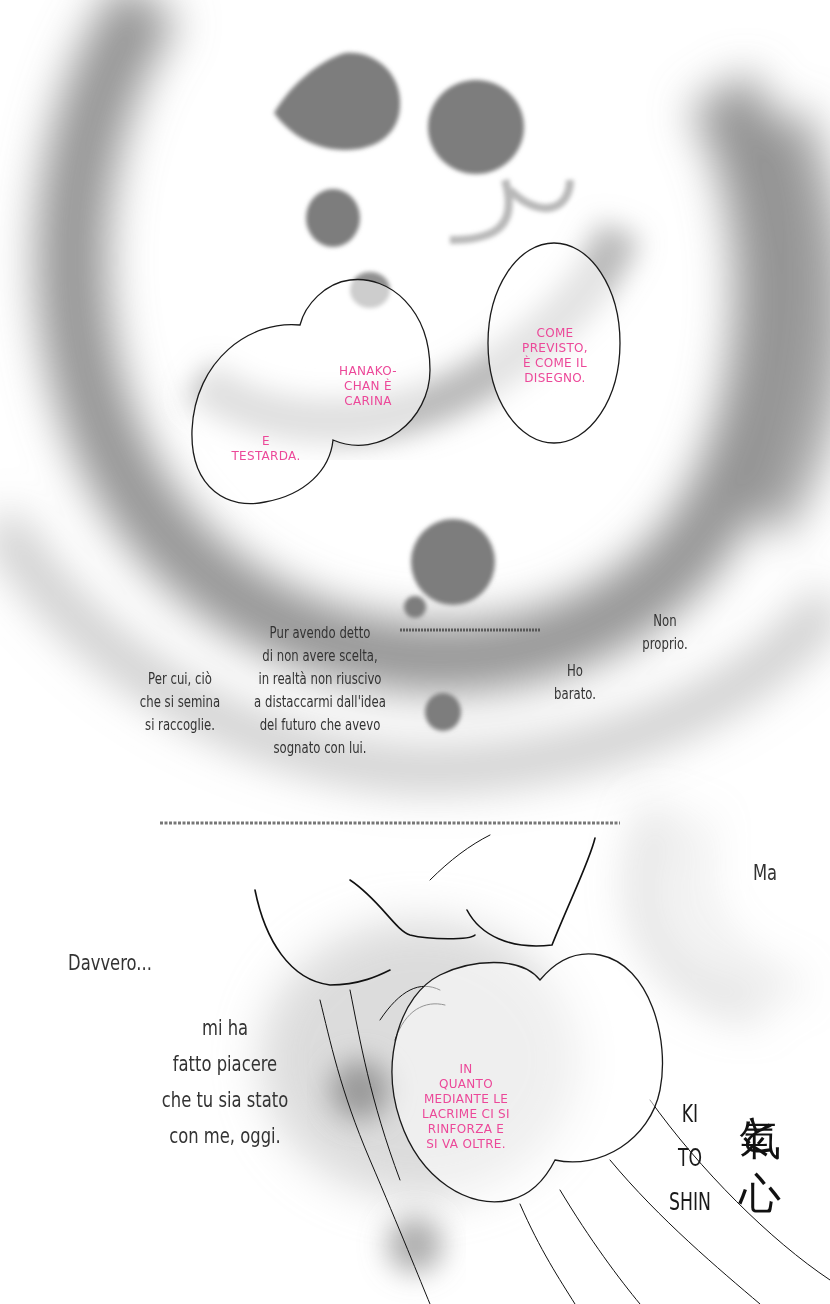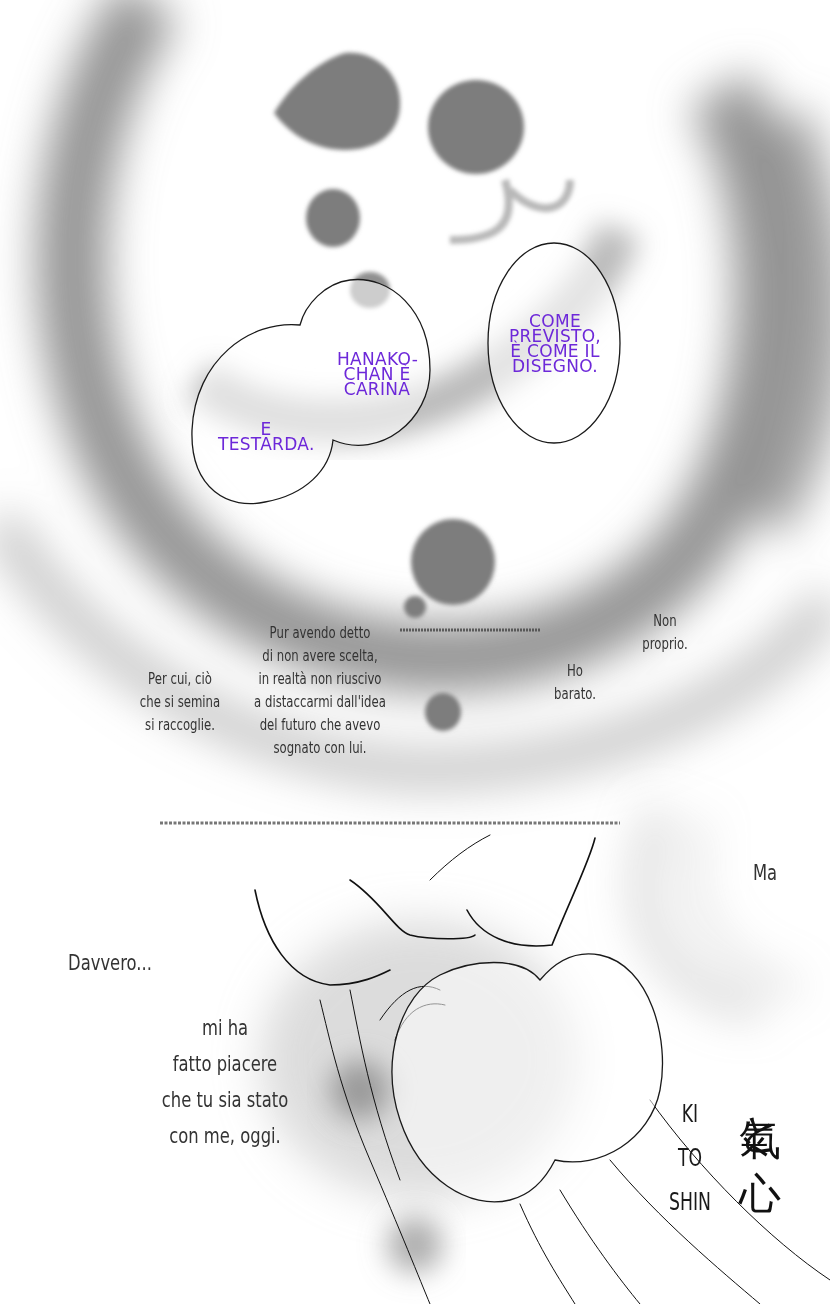--- a/index.html
+++ b/index.html
@@ -2,27 +2,28 @@
 <html><head>
 <meta charset="utf-8">
 <style>
   html, body { margin: 0; padding: 0; background: #ffffff; }
   body { width: 830px; height: 1304px; overflow: hidden; position: relative; }
   .page { position: absolute; left: 0; top: 0; width: 830px; height: 1304px; background: #ffffff; overflow: hidden; }
   .art { position: absolute; left: 0; top: 0; width: 830px; height: 1304px; }
   .bubble-text {
     position: absolute;
     font-family: "DejaVu Sans", sans-serif;
-    font-size: 17px;
+    font-size: 12px;
     line-height: 15px;
-    color: #6d28d9;
+    color: #ec4899;
     text-align: center;
     text-transform: uppercase;
     letter-spacing: 0.3px;
     white-space: pre-line;
+    margin-top: 12px;
   }
   .narration {
     position: absolute;
     font-family: "DejaVu Sans", sans-serif;
     color: #333;
     text-align: center;
     white-space: pre-line;
     transform: scaleX(0.78);
     transform-origin: center top;
   }
@@ -117,21 +118,21 @@
       <path d="M 395 1040 C 405 1010, 425 1000, 445 1005" stroke-width="1"></path>
       <path d="M 520 1204 C 540 1250, 560 1280, 575 1304" stroke-width="1"></path>
       <path d="M 560 1190 C 590 1240, 620 1280, 640 1304" stroke-width="1"></path>
       <path d="M 610 1160 C 660 1220, 720 1270, 760 1304" stroke-width="1"></path>
       <path d="M 650 1100 C 700 1170, 770 1240, 830 1280" stroke-width="1"></path>
     </g>
 
     <path d="M 540 980 C 520 955, 470 960, 440 975 C 400 995, 380 1060, 400 1120 C 420 1180, 470 1210, 510 1200 C 530 1195, 545 1180, 555 1160 C 600 1170, 650 1140, 660 1090 C 670 1040, 650 965, 600 955 C 575 950, 555 962, 540 980 Z" fill="#ffffff" fill-opacity="0.55" stroke="#1a1a1a" stroke-width="1.3"></path>
   </svg>
 
-  <div class="bubble-text" style="left:337px; top:352px; width:80px;">HANAKO-
+  <div class="bubble-text" style="left:328px; top:352px; width:80px;">HANAKO-
 CHAN È
 CARINA</div>
   <div class="bubble-text" style="left:218px; top:422px; width:96px;">E
 TESTARDA.</div>
   <div class="bubble-text" style="left:502px; top:314px; width:106px;">COME
 PREVISTO,
 È COME IL
 DISEGNO.</div>
 
   <div class="narration small-narr" style="left:120px; top:668px; width:120px;">Per cui, ciò
@@ -148,19 +149,25 @@
   <div class="narration small-narr" style="left:625px; top:610px; width:80px;">Non
 proprio.</div>
 
   <div class="narration big-narr" style="left:735px; top:855px; width:60px;">Ma</div>
   <div class="narration big-narr" style="left:40px; top:945px; width:140px;">Davvero...</div>
   <div class="narration big-narr" style="left:120px; top:1010px; width:210px;">mi ha
 fatto piacere
 che tu sia stato
 con me, oggi.</div>
 
+  <div class="bubble-text" style="left:404px; top:1050px; width:124px;">IN
+QUANTO
+MEDIANTE LE
+LACRIME CI SI
+RINFORZA E
+SI VA OLTRE.</div>
 
   <div class="title-roman" style="left:650px; top:1092px; width:80px;">KI
 TO
 SHIN</div>
   <div class="title-kanji" style="left:735px; top:1088px;">氣と心</div>
 
 </div>
 
 </body></html>

